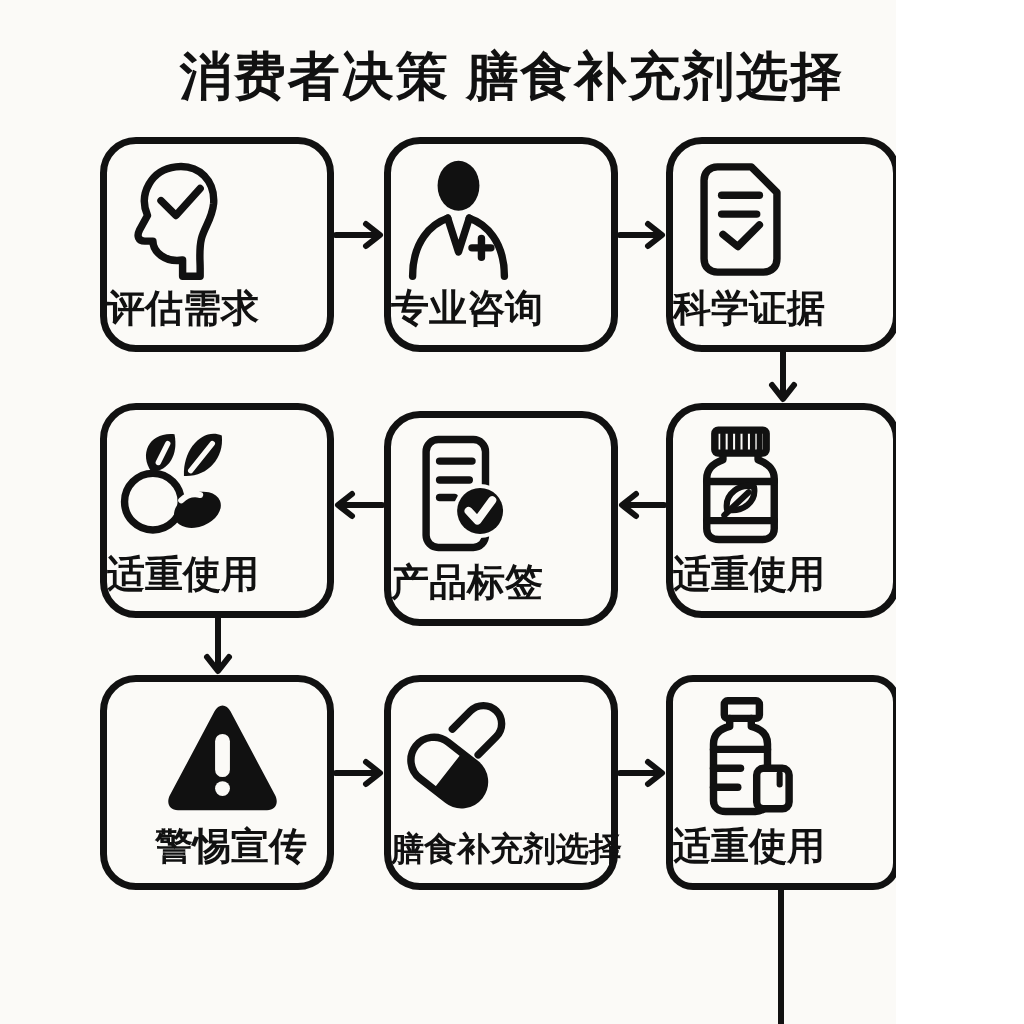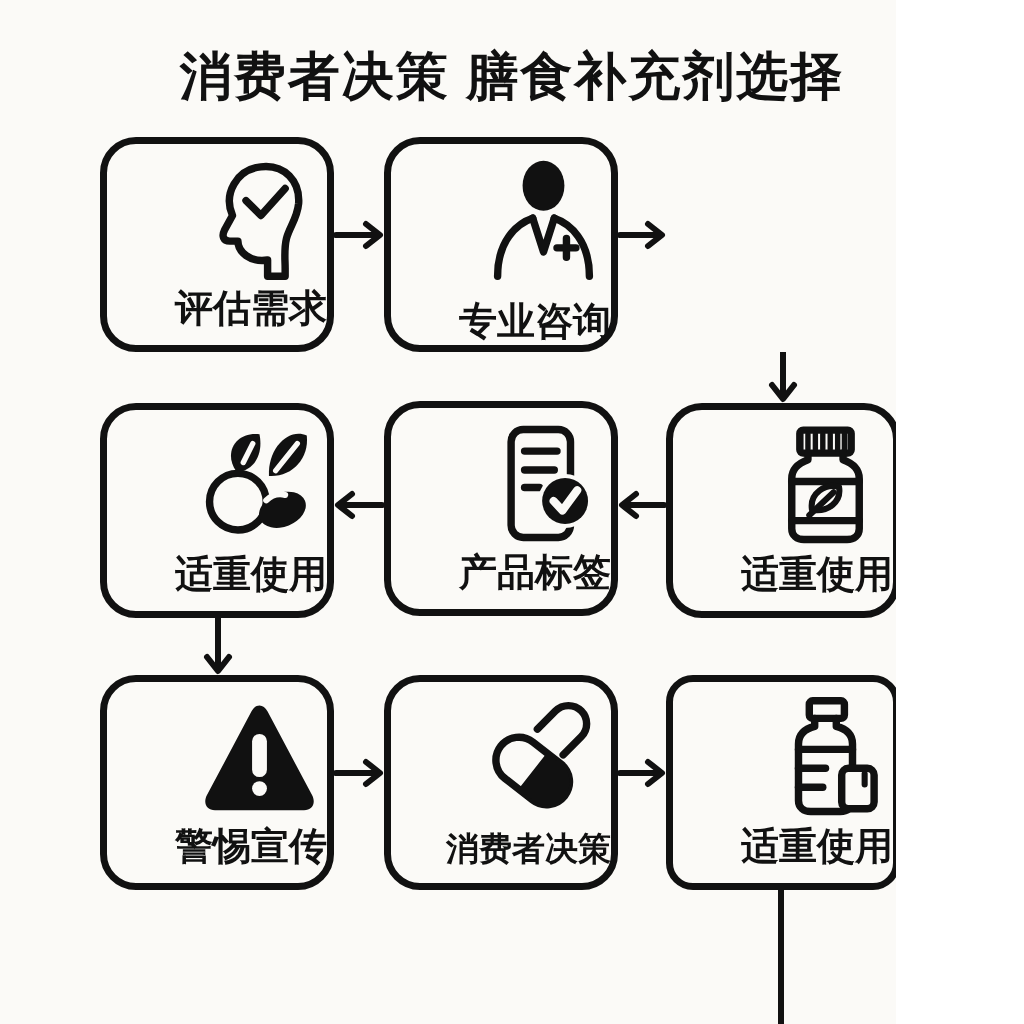--- a/index.html
+++ b/index.html
@@ -16,41 +16,41 @@
     text-align:center;
     font-size:52px;font-weight:700;letter-spacing:2px;
     white-space:nowrap;
   }
   .node{
     position:absolute;
     width:234px;height:215px;
     border:7px solid #111;
     border-radius:36px;
     box-sizing:border-box;
-    display:flex;flex-direction:column;align-items:flex-end;justify-content:flex-start;
+    display:flex;flex-direction:column;align-items:flex-start;justify-content:flex-start;
     background:transparent;
   }
   .node-icon{
     margin-top:8px;
     width:135px;height:135px;
     display:flex;align-items:center;justify-content:center;
   }
   .node-icon svg{width:135px;height:135px;}
   .node-label{
     font-size:38px;font-weight:700;line-height:1;
     margin-top:2px;white-space:nowrap;
   }
   .node-label.small{font-size:33px;margin-top:7px;}
   .n1{left:100px;top:137px;}
-  .n2{left:384px;top:137px;gap:13px;}
+  .n2{left:384px;top:137px;}
   .n3{left:666px;top:137px;}
   .n4{left:100px;top:403px;}
-  .n5{left:384px;top:401px;}
+  .n5{left:384px;top:411px;}
   .n6{left:666px;top:403px;}
-  .n7{left:100px;top:675px;}
+  .n7{left:100px;top:675px;padding-left:48px;}
   .n8{left:384px;top:675px;}
   .n9{left:666px;top:675px;border-radius:27px;}
   .arrow{position:absolute;}
   .exit-line{
     position:absolute;left:778px;top:888px;width:6px;height:136px;
     background:#111;
   }
   .stroke{stroke:#111;stroke-width:5.5;fill:none;stroke-linecap:round;stroke-linejoin:round;}
   .fillink{fill:#111;stroke:none;}
   .wstroke{stroke:#fbfaf7;fill:none;stroke-linecap:round;stroke-linejoin:round;}
@@ -78,20 +78,31 @@
         <ellipse class="fillink" cx="50" cy="25" rx="15.5" ry="18.5"></ellipse>
         <path class="stroke" d="M16,92 C16,66 30,53 42,49"></path>
         <path class="stroke" d="M58,49 C70,53 84,66 84,92"></path>
         <path class="stroke" d="M42,49 L50,74 L58,49"></path>
         <path class="stroke" d="M60,71 H74 M67,64 V78"></path>
       </svg>
     </div>
     <div class="node-label">专业咨询</div>
   </div>
 
+  <div class="node n3">
+    <div class="node-icon">
+      <svg viewBox="0 0 100 100">
+        <path class="stroke" d="M33,11 H58 L77,30 V79 C77,85 73,89 67,89 H33 C27,89 23,85 23,79 V21 C23,15 27,11 33,11 Z"></path>
+        <path class="stroke" d="M36,32 H64"></path>
+        <path class="stroke" d="M36,46 H62"></path>
+        <path class="stroke" d="M37,61 L48,70 L64,54"></path>
+      </svg>
+    </div>
+    <div class="node-label">科学证据</div>
+  </div>
 
   <div class="node n4">
     <div class="node-icon">
       <svg viewBox="0 0 100 100">
         <path class="fillink" d="M33,40 C23,26 32,10 50,12 C53,27 46,39 33,40 Z"></path>
         <path class="wstroke" style="stroke-width:4" d="M38,33 L45,19"></path>
         <path class="fillink" d="M57,43 C56,22 72,7 85,13 C87,30 74,44 57,43 Z"></path>
         <path class="wstroke" style="stroke-width:4" d="M62,39 L78,19"></path>
         <circle class="stroke" cx="34" cy="62" r="21"></circle>
         <ellipse class="fillink" cx="67" cy="68" rx="18" ry="12.5" transform="rotate(-22 67 68)"></ellipse>
@@ -145,21 +156,21 @@
   <div class="node n8">
     <div class="node-icon">
       <svg viewBox="0 0 100 100">
         <path class="stroke" d="M50,42 V23 A13.5,13.5 0 0 1 77,23 V42" transform="rotate(45 63.5 30)"></path>
         <g transform="rotate(38 42 60)">
           <rect class="stroke" x="12" y="43" width="60" height="34" rx="17"></rect>
           <path class="fillink" d="M42,43 H55 A17,17 0 0 1 55,77 H42 Z"></path>
         </g>
       </svg>
     </div>
-    <div class="node-label small">消费者决策</div>
+    <div class="node-label small">膳食补充剂选择</div>
   </div>
 
   <div class="node n9">
     <div class="node-icon">
       <svg viewBox="0 0 100 100">
         <rect class="stroke" x="38" y="8" width="26" height="13" rx="2.5"></rect>
         <path class="stroke" d="M42,21 V27 C34,29 30,33 30,40 V82 C30,87 34,90 39,90 H61 C66,90 70,87 70,82 V40 C70,33 66,29 58,27 V21"></path>
         <path class="stroke" d="M30,44 H70"></path>
         <path class="stroke" d="M30,58 H50"></path>
         <path class="stroke" d="M30,72 H48"></path>

